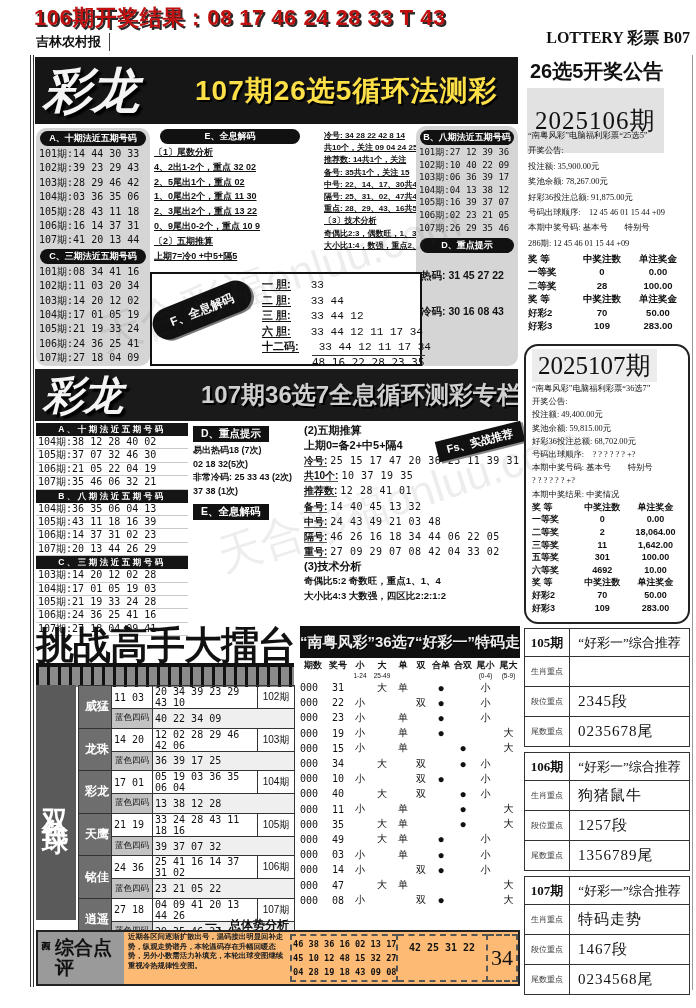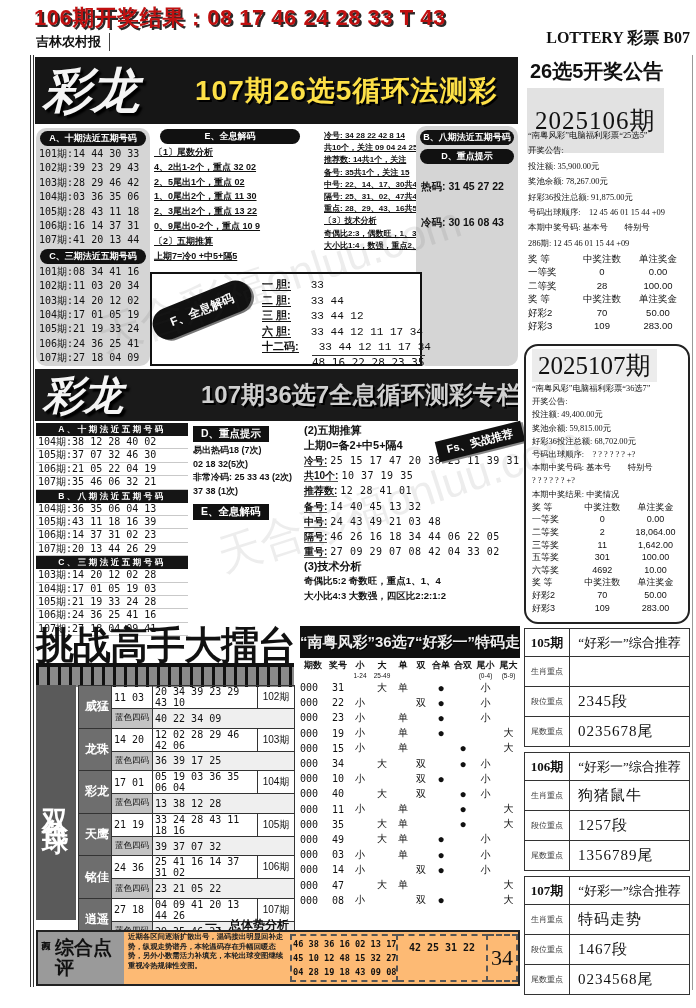--- a/index.html
+++ b/index.html
@@ -113,21 +113,21 @@
   .rv-b3{flex:1;border:2px dashed #555;border-left:none;margin:2px 0;font-size:22px;font-family:"Liberation Serif",serif;
          display:flex;align-items:center;justify-content:center}
 
   
   .sb-header{left:530px;top:58px;font-size:20px;font-weight:bold;white-space:nowrap}
   .sb-period106{left:527px;top:88px;background:#e2e2e2;font-size:25px;font-family:"Liberation Serif",serif;
                 padding:16px 8px;letter-spacing:1px}
   .sb-lines106{left:528px;top:128px;width:164px}
   .sline{font-size:8.4px;line-height:15.4px;font-family:"Liberation Serif",serif;white-space:nowrap;overflow:hidden}
   .sb-table106{left:528px;top:252px;width:158px}
-  .strow{display:flex;font-size:9.5px;font-weight:normal;line-height:13.4px}
+  .strow{display:flex;font-size:9.5px;font-weight:bold;line-height:13.4px}
   .strow .c0{width:46px}.strow .c1{width:56px;text-align:center}.strow .c2{width:56px;text-align:center}
   .sb-box107{left:524px;top:344px;width:166px;height:280px;border:2px solid #222;border-radius:14px;
              padding:3px 6px;box-sizing:border-box;background:#fff}
   .sb-period107{font-size:25px;font-family:"Liberation Serif",serif;background:#ececec;display:inline-block;padding:0 6px}
   .sb-box107 .sline{font-size:8.3px;line-height:13.2px}
   .sb-box107 .strow{font-size:9px;line-height:12.6px}
   .rec{position:absolute;left:524px;width:166px;border:1px solid #333;background:#fff;box-sizing:border-box}
   .rec-hdr{display:flex;height:27px;border-bottom:1px solid #333}
   .rec-period{width:44px;font-size:13px;font-weight:bold;font-family:"Liberation Serif",serif;border-right:1px solid #333;
               display:flex;align-items:center;justify-content:center}
@@ -208,20 +208,30 @@
         <div class="mline">隔号: 25、31、02、47共4个，关注 38 05</div>
         <div class="mline">重点: 28、29、43、16共5个，关注:</div>
         <div class="mline">〔3〕技术分析</div>
         <div class="mline">奇偶比2:3，偶数旺，1、3、4</div>
         <div class="mline">大小比1:4，数强，重点2、4、7</div>
       </div>
   </div>
 
   <div class="colBD">
     <div class="pill">B、八期法近五期号码</div>
+    <div>
+
+    <div class="prow">101期:27 12 39 36</div>
+        <div class="prow">102期:10 40 22 09</div>
+        <div class="prow">103期:06 36 39 17</div>
+        <div class="prow">104期:04 13 38 12</div>
+        <div class="prow">105期:16 39 37 07</div>
+        <div class="prow">106期:02 23 21 05</div>
+        <div class="prow">107期:26 29 35 46</div>
+      </div>
     <div class="pill" style="margin-top:4px">D、重点提示</div>
     <div class="dhint" style="margin-top:16px">热码: 31 45 27 22</div>
     <div class="dhint" style="margin-top:22px">冷码: 30 16 08 43</div>
   </div>
 
   <div class="fbox">
     <div class="fbadge">F、全息解码</div>
     <div class="frows">
       <div>
 

